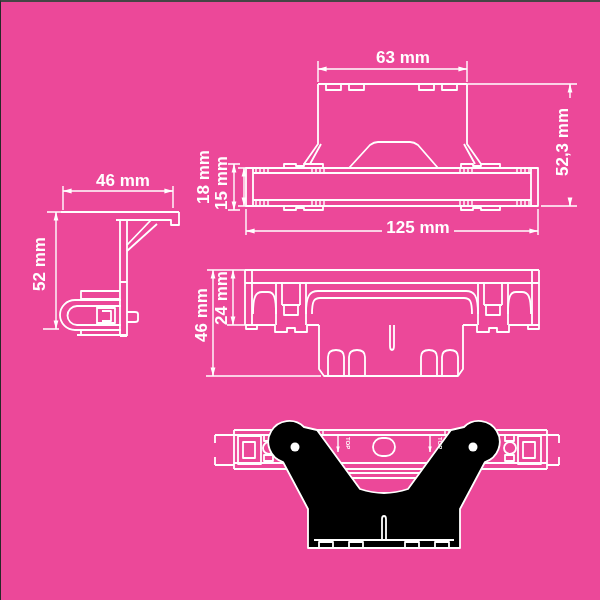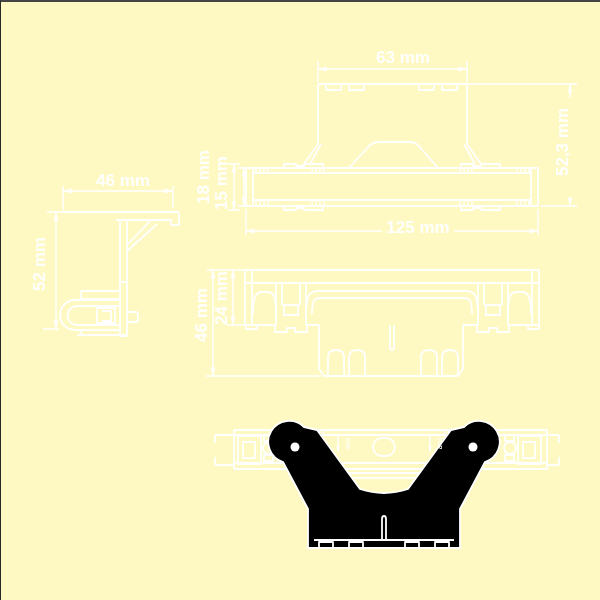--- a/index.html
+++ b/index.html
@@ -1,16 +1,16 @@
 <!DOCTYPE html>
 <html><head>
 <meta charset="utf-8">
 <style>
   html,body{margin:0;padding:0;background:#000;}
-  .stage{position:relative;width:600px;height:600px;background:#fef9c3;
+  .stage{position:relative;width:600px;height:600px;background:#ec4899;
          border-top:2px solid #454545;border-left:1px solid #282828;box-sizing:border-box;overflow:hidden;}
   svg{display:block;}
   .o{stroke:#fff;stroke-width:1.8;fill:none;stroke-linejoin:round;stroke-linecap:butt;}
   .f{stroke:#fff;stroke-width:1.8;fill:#000;stroke-linejoin:round;}
   .d{stroke:#fff;stroke-width:1.4;fill:none;stroke-linecap:butt;}
   .lbl{fill:#fff;font-family:"Liberation Sans",sans-serif;font-weight:bold;font-size:17px;}
   .tiny{fill:#fff;font-family:"Liberation Sans",sans-serif;font-weight:bold;font-size:6px;}
 </style>
 </head>
 <body>

